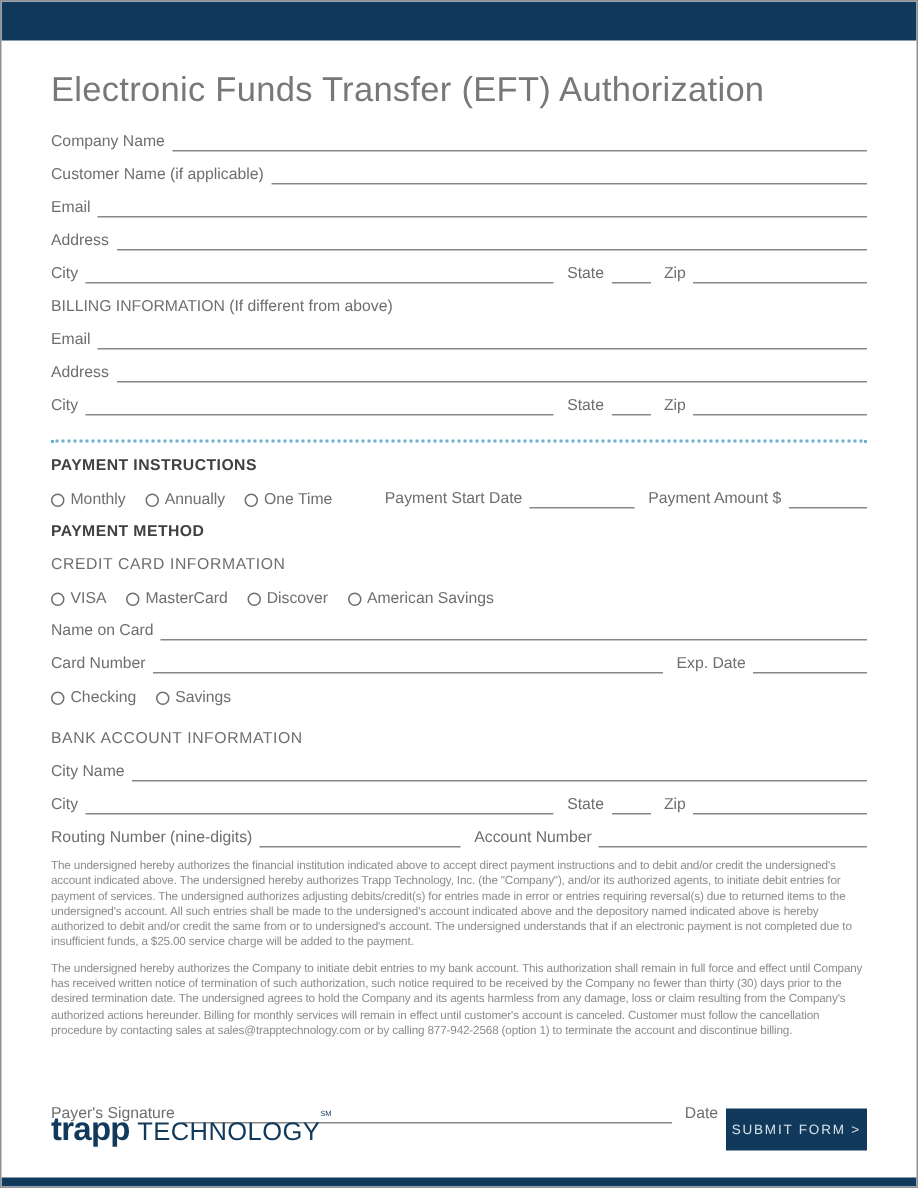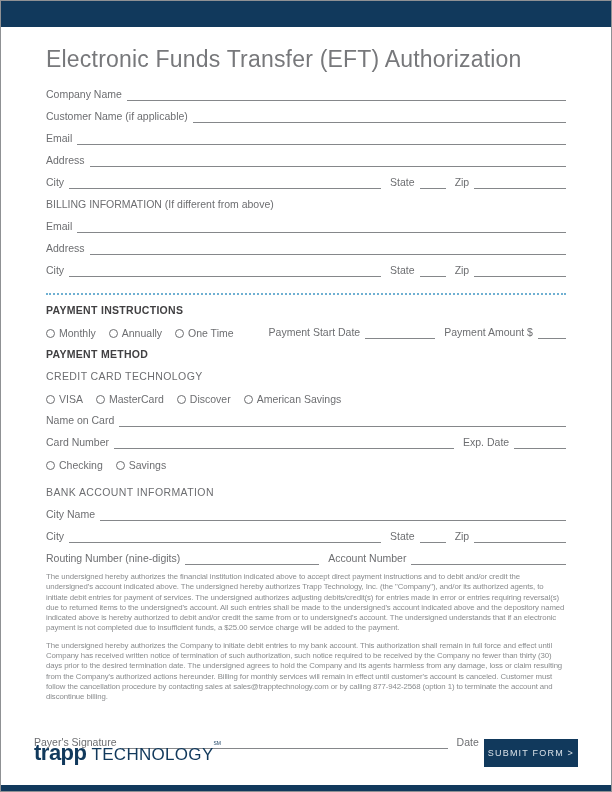--- a/index.html
+++ b/index.html
@@ -1,21 +1,21 @@
 <!DOCTYPE html>
 <html><head>
 <meta charset="utf-8">
 <style>
   :root { --navy:#11395C; --label:#6d6e71; --line:#85878a; }
   * { margin:0; padding:0; box-sizing:border-box; }
   html,body { width:612px; height:792px; }
   body { font-family:"Liberation Sans", sans-serif; background:#ffffff; }
   .page { width:612px; height:792px; position:relative; border:1px solid #8f9194; background:#fff; overflow:hidden; }
   .topbar { height:26px; background:var(--navy); }
-  .content { padding:0 45px; }
+  .content { padding:0 33px; }
   .title { margin-top:19px; font-size:23px; font-weight:300; color:#77787b; letter-spacing:0.2px; white-space:nowrap; }
   .row { display:flex; align-items:flex-end; height:22px; }
   .row.first { margin-top:6px; }
   .lbl { font-size:10.5px; color:var(--label); white-space:nowrap; line-height:13px; }
   .uline { border-bottom:1px solid var(--line); height:13px; margin-left:5px; }
   .flex1 { flex:1 1 auto; }
   .ml { margin-left:9px; }
   .heading { font-size:10.5px; font-weight:bold; color:#414042; letter-spacing:0.3px; line-height:13px; }
   .subheading { font-size:10.5px; color:var(--label); letter-spacing:0.4px; line-height:13px; }
   .radio { display:flex; align-items:center; margin-right:13px; }
@@ -116,21 +116,21 @@
       <span class="lbl gap-lg">Payment Start Date</span>
       <span class="uline w-startdate"></span>
       <span class="lbl ml">Payment Amount $</span>
       <span class="uline flex1"></span>
     </div>
 
     <div class="row">
       <span class="heading">PAYMENT METHOD</span>
     </div>
     <div class="row">
-      <span class="subheading">CREDIT CARD TECHNOLOGY</span>
+      <span class="subheading">CREDIT CARD INFORMATION</span>
     </div>
     <div class="row">
       <span class="radio">
         <span class="circ"></span>
         <span class="lbl">VISA</span>
       </span>
       <span class="radio">
         <span class="circ"></span>
         <span class="lbl">MasterCard</span>
       </span>

